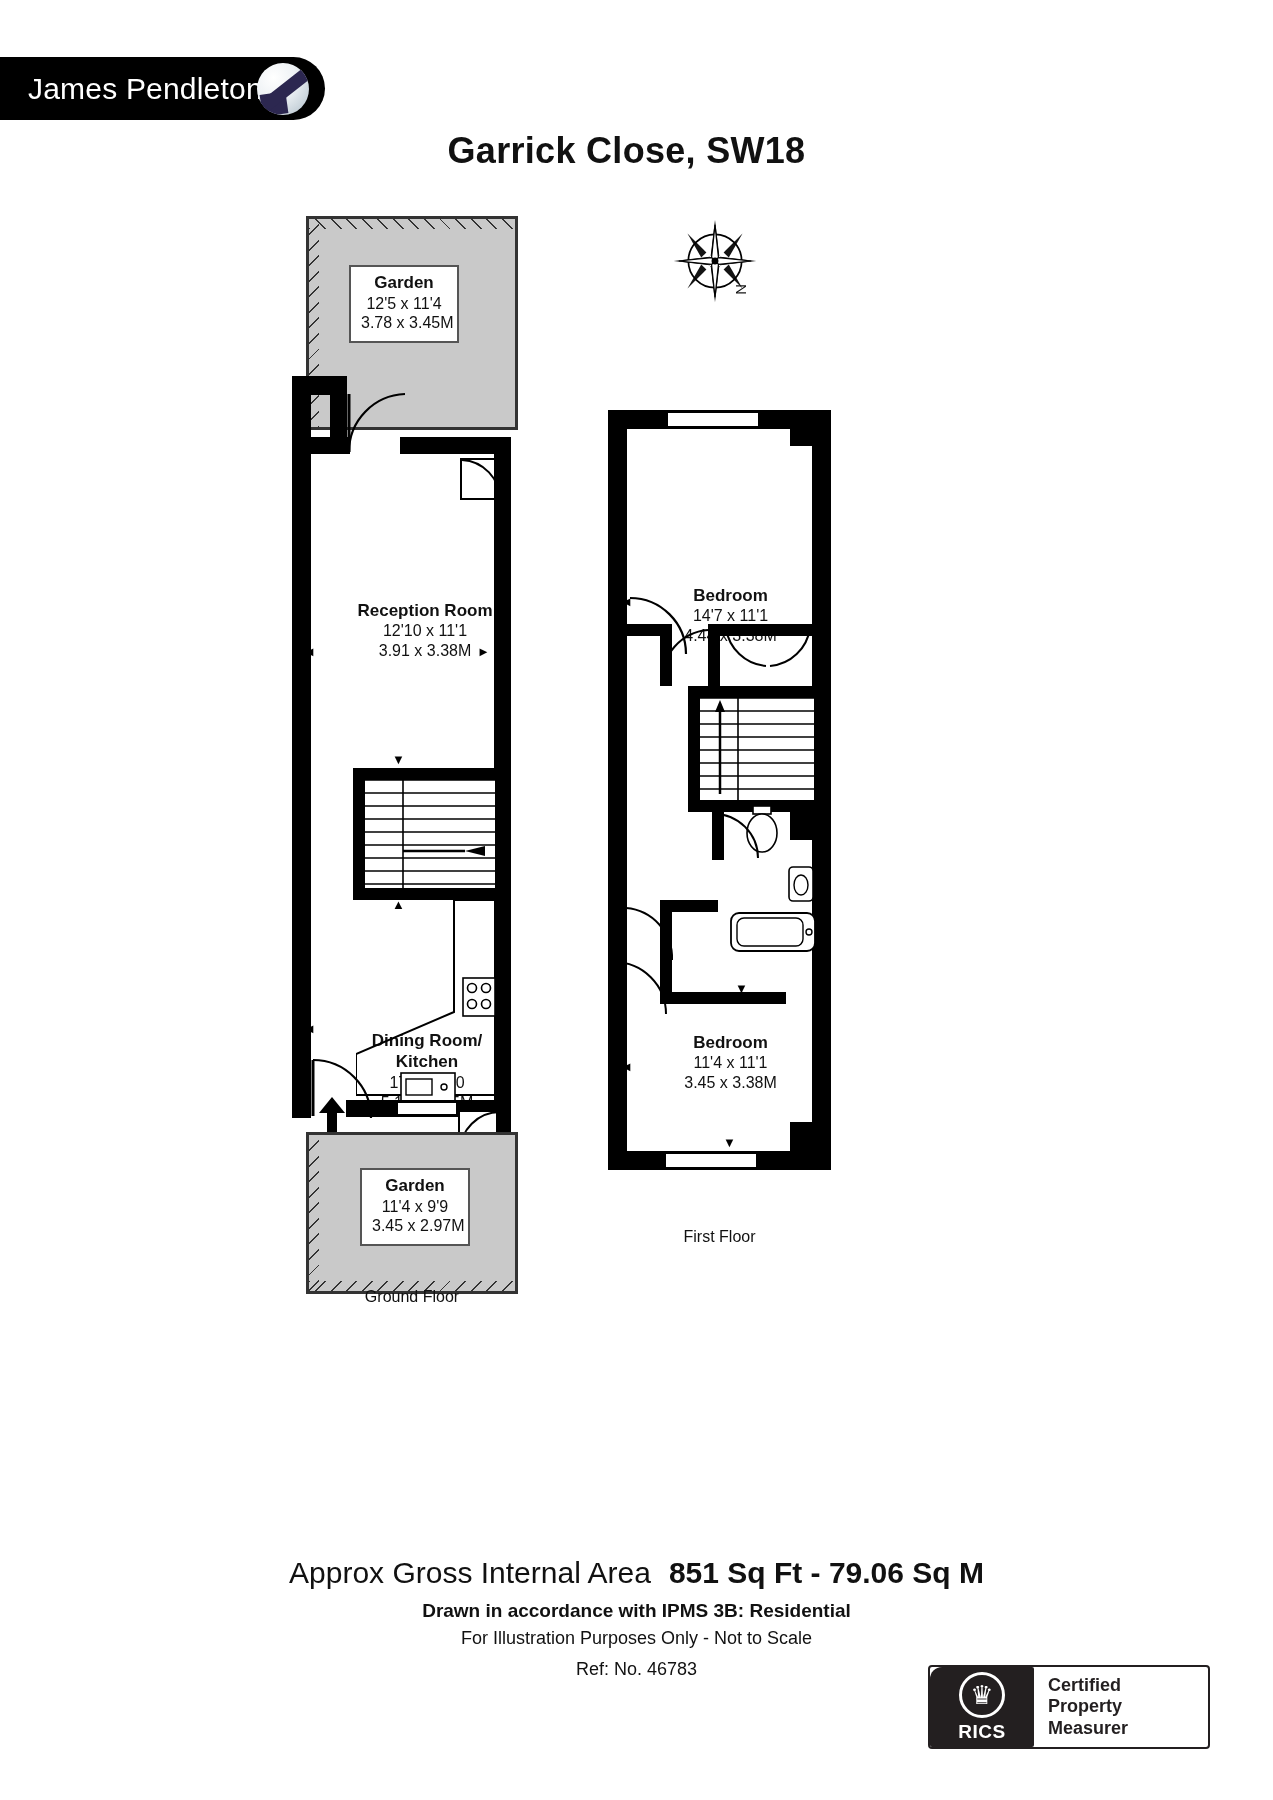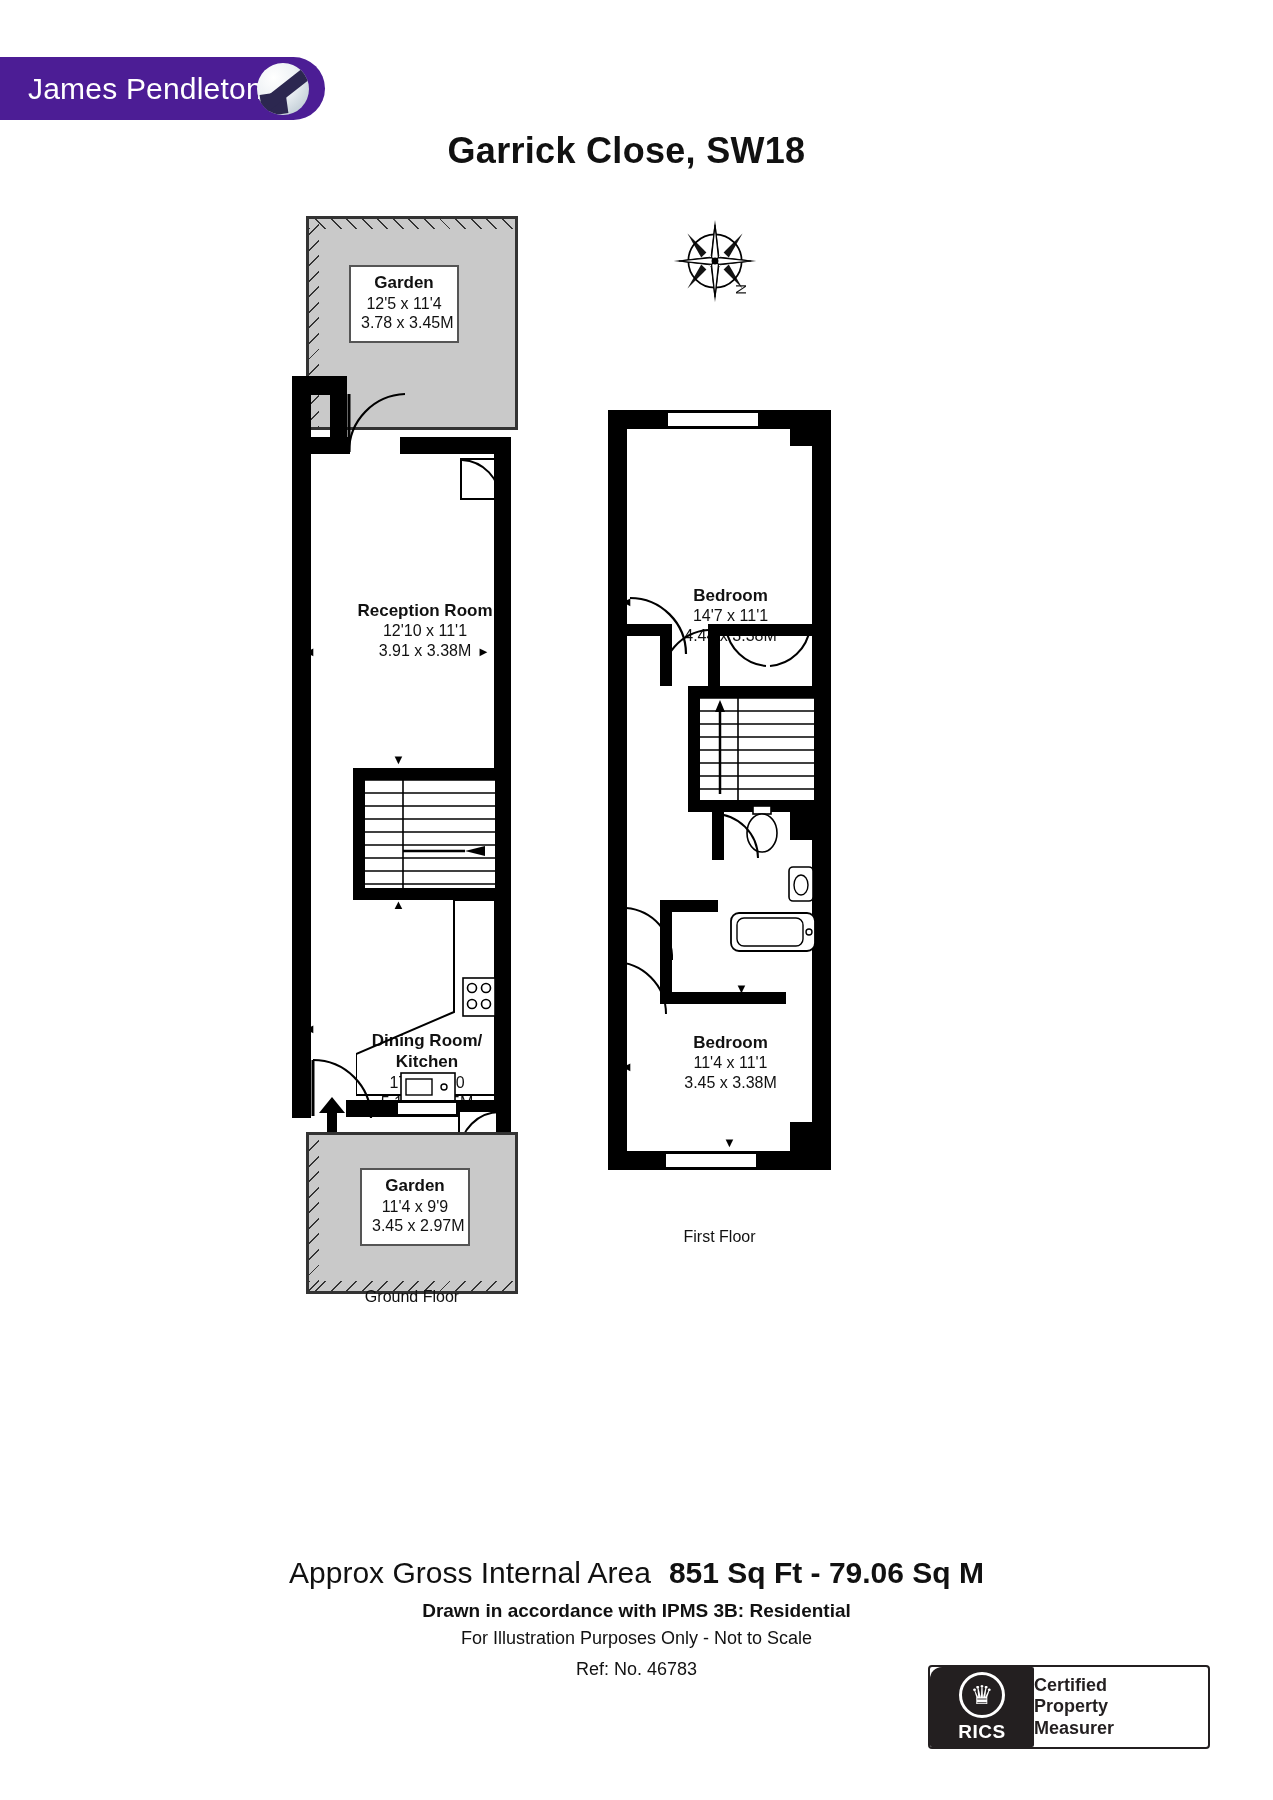--- a/index.html
+++ b/index.html
@@ -10,21 +10,21 @@
     font-family:"Liberation Sans", sans-serif;
     color:#111;
     position:relative;
     overflow:hidden;
   }
 
   
   .brand-bar{
     position:absolute; left:0; top:57px;
     width:325px; height:63px;
-    background:#4c1d95;
+    background:#000000;
     border-radius:0 32px 32px 0;
     display:flex; align-items:center;
     padding-left:28px;
   }
   .brand-name{
     font-size:30px; color:#ffffff; letter-spacing:.2px;
     font-weight:400; white-space:nowrap;
   }
   .brand-emblem{
     position:absolute; right:16px; top:50%; transform:translateY(-50%);
@@ -136,21 +136,21 @@
   }
   .rics-lion{
     width:46px; height:46px; border-radius:50%;
     border:3px solid #fff; position:relative; margin-bottom:3px;
     display:flex; align-items:center; justify-content:center;
     font-size:26px; line-height:1;
   }
   .rics-word{ font-size:19px; font-weight:bold; letter-spacing:.5px; }
   .rics-text{
     flex:1; display:flex; flex-direction:column; justify-content:center;
-    font-weight:bold; font-size:18px; line-height:1.18;
+    padding-left:14px; font-weight:bold; font-size:18px; line-height:1.18;
     color:#231f20;
   }
   .arrow{ position:absolute; font-size:13px; line-height:1; color:#000; }
 </style>
 </head>
 <body>
 
 <div class="brand-bar">
   <span class="brand-name">James Pendleton</span>
   <span class="brand-emblem"></span>

